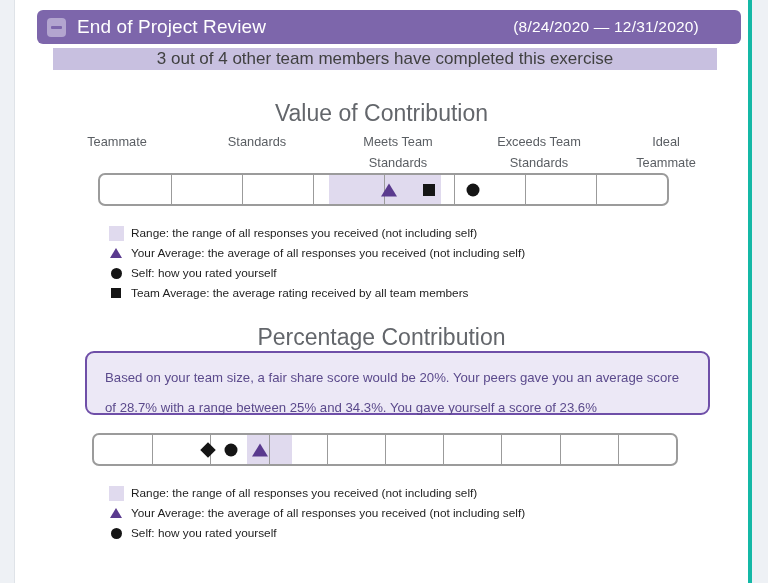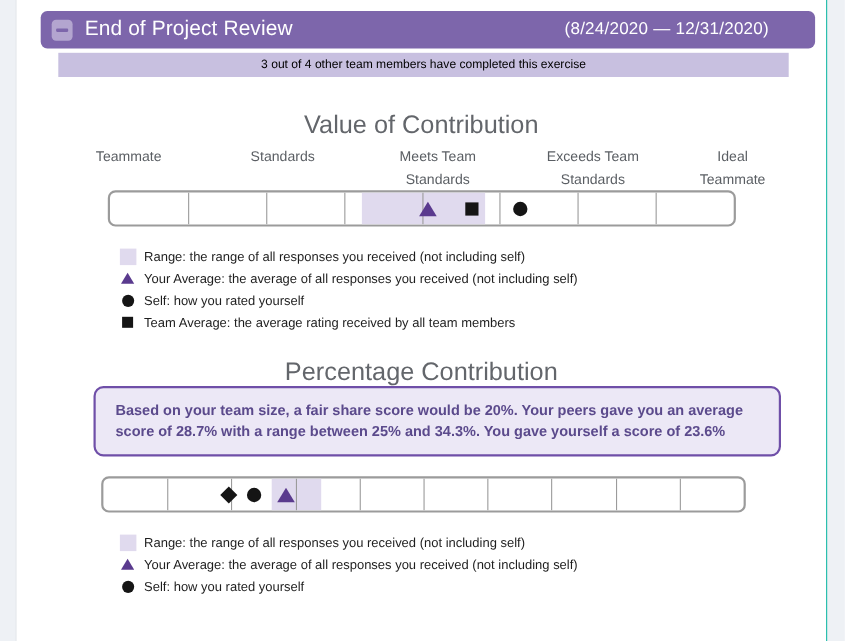--- a/index.html
+++ b/index.html
@@ -18,21 +18,21 @@
 
   
   #page-frame {
     position: absolute;
     left: 14px;
     top: 0;
     width: 738px;
     height: 583px;
     background: #ffffff;
     border-left: 1px solid #dfe3e8;
-    border-right: 1px solid #14b8a6;
+    border-right: 4px solid #14b8a6;
   }
 
   
   #card-header {
     position: absolute;
     left: 22px;
     top: 10px;
     width: 704px;
     height: 34px;
     background: #7d66ab;
@@ -81,22 +81,22 @@
     left: 38px;
     top: 48px;
     width: 664px;
     height: 22px;
     background: #c8c0e0;
     display: flex;
     align-items: center;
     justify-content: center;
   }
   #subheader-text {
-    font-size: 11px;
-    color: #000000;
+    font-size: 17px;
+    color: #404040;
   }
 
   
   .section-title {
     position: absolute;
     width: 100%;
     text-align: center;
     font-size: 23px;
     color: #63666b;
     font-weight: 400;
@@ -204,23 +204,22 @@
     top: 351px;
     width: 625px;
     height: 64px;
     border: 2px solid #6f4fa8;
     border-radius: 9px;
     background: #ece8f6;
     padding: 10px 18px;
   }
   #info-text {
     font-size: 13.2px;
-    line-height: 19px;
+    line-height: 30px;
     color: #5b4a8c;
-    font-weight: bold;
   }
 </style>
 </head>
 <body>
 
 <div id="page-frame">
 
   <div id="card-header">
     <div id="collapse-icon"></div>
     <div id="header-title">End of Project Review</div>

